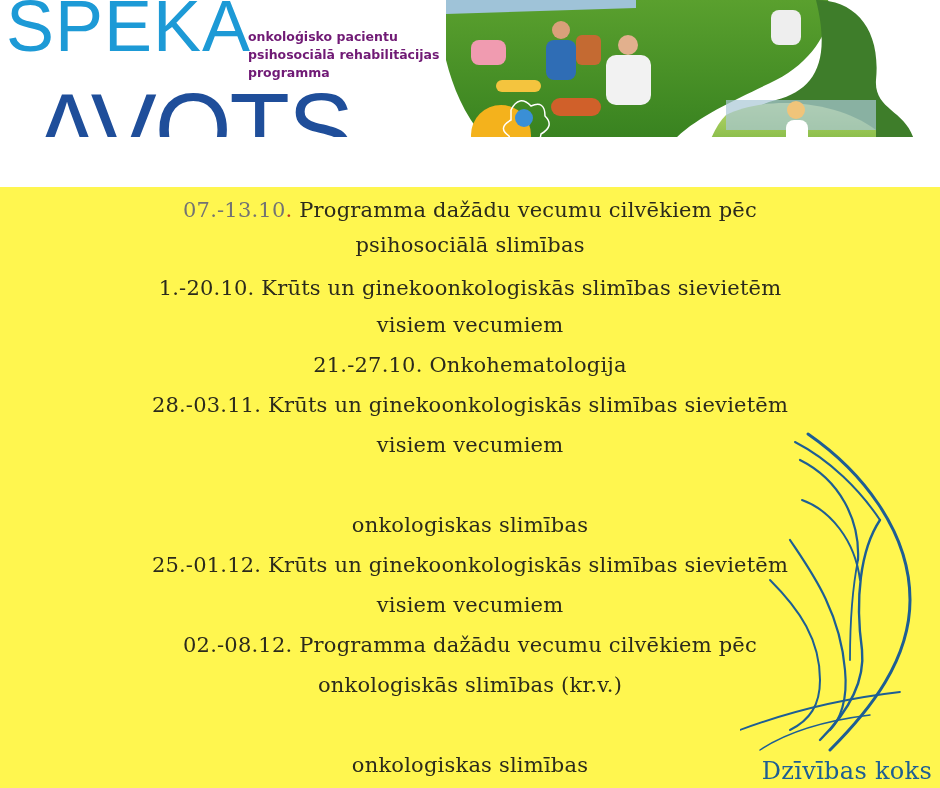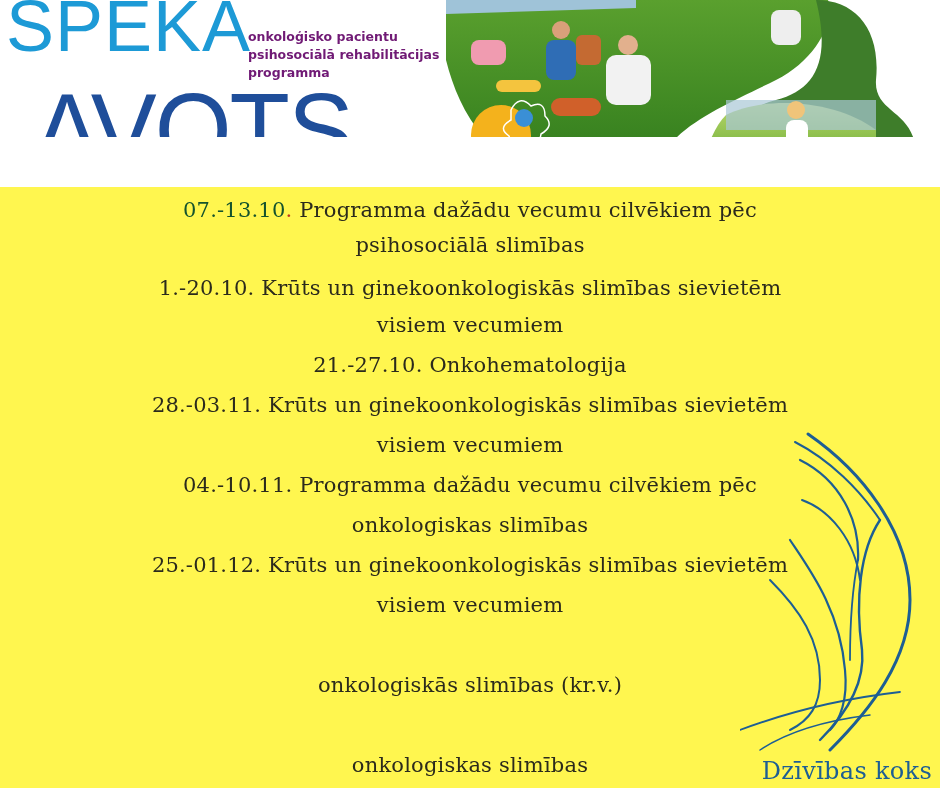--- a/index.html
+++ b/index.html
@@ -9,21 +9,21 @@
 
   .logo-speka { position: absolute; left: 6px; top: -10px; font-family: "Liberation Sans", sans-serif; font-size: 72px; color: #1d9ad6; letter-spacing: 1px; line-height: 1; }
   .logo-avots { position: absolute; left: 34px; top: 78px; font-family: "Liberation Sans", sans-serif; font-size: 104px; color: #1f4e9a; line-height: 1; letter-spacing: -2px; transform: scaleX(0.95); transform-origin: left top; }
   .logo-sub { position: absolute; left: 248px; top: 12px; font-family: "DejaVu Sans", sans-serif; font-weight: bold; font-size: 12.5px; color: #701a75; line-height: 18px; margin-top: 16px; }
 
   .photo { position: absolute; left: 436px; top: 0; width: 504px; height: 187px; }
 
   .content { position: absolute; left: 0; top: 187px; width: 940px; height: 601px; background: #fff64f; }
 
   .line { position: absolute; left: 0; width: 940px; text-align: center; font-family: "DejaVu Serif", serif; font-size: 21px; color: #2b2a1c; white-space: nowrap; letter-spacing: 0.2px; }
-  .first-date { color: #14532d; }
+  .first-date { color: #737373; }
   .dot-red { color: #c0391c; }
 
   .leaf { position: absolute; left: 740px; top: 430px; width: 200px; height: 340px; pointer-events: none; }
   .brand { position: absolute; right: 8px; top: 757px; font-family: "DejaVu Serif", serif; font-size: 24px; color: #1d5e94; letter-spacing: 0.3px; }
 </style>
 </head>
 <body>
 
 <div class="header">
   <div class="logo-speka">SPĒKA</div>
@@ -76,26 +76,26 @@
   <div class="line" style="top:46px">psihosociālā slimības</div>
 
   <div class="line" style="top:89px"><span>1.-20.10.</span> <span>Krūts un ginekoonkologiskās slimības sievietēm</span></div>
   <div class="line" style="top:126px">visiem vecumiem</div>
 
   <div class="line" style="top:166px"><span>21.-27.10.</span> <span>Onkohematologija</span></div>
 
   <div class="line" style="top:206px"><span>28.-03.11.</span> <span>Krūts un ginekoonkologiskās slimības sievietēm</span></div>
   <div class="line" style="top:246px">visiem vecumiem</div>
 
-  <div class="line" style="top:286px"><span>04.-10.11.</span> <span>Programma dažādu vecumu cilvēkiem pēc</span></div>
   <div class="line" style="top:326px">onkologiskas slimības</div>
 
   <div class="line" style="top:366px"><span>25.-01.12.</span> <span>Krūts un ginekoonkologiskās slimības sievietēm</span></div>
   <div class="line" style="top:406px">visiem vecumiem</div>
 
+  <div class="line" style="top:446px"><span>02.-08.12.</span> <span>Programma dažādu vecumu cilvēkiem pēc</span></div>
   <div class="line" style="top:486px">onkologiskās slimības (kr.v.)</div>
 
   <div class="line" style="top:566px">onkologiskas slimības</div>
 </div>
 
 <svg class="leaf" viewBox="0 0 200 340" xmlns="http://www.w3.org/2000/svg" fill="none" stroke="#1d5e94" stroke-linecap="round">
   <path d="M68 4 C120 40 170 100 170 170 C170 230 130 280 90 320" stroke-width="3"></path>
   <path d="M55 12 C90 30 120 60 140 90" stroke-width="2"></path>
   <path d="M60 30 C100 50 120 90 118 130" stroke-width="2.2"></path>
   <path d="M62 70 C90 80 115 110 120 150" stroke-width="2"></path>

